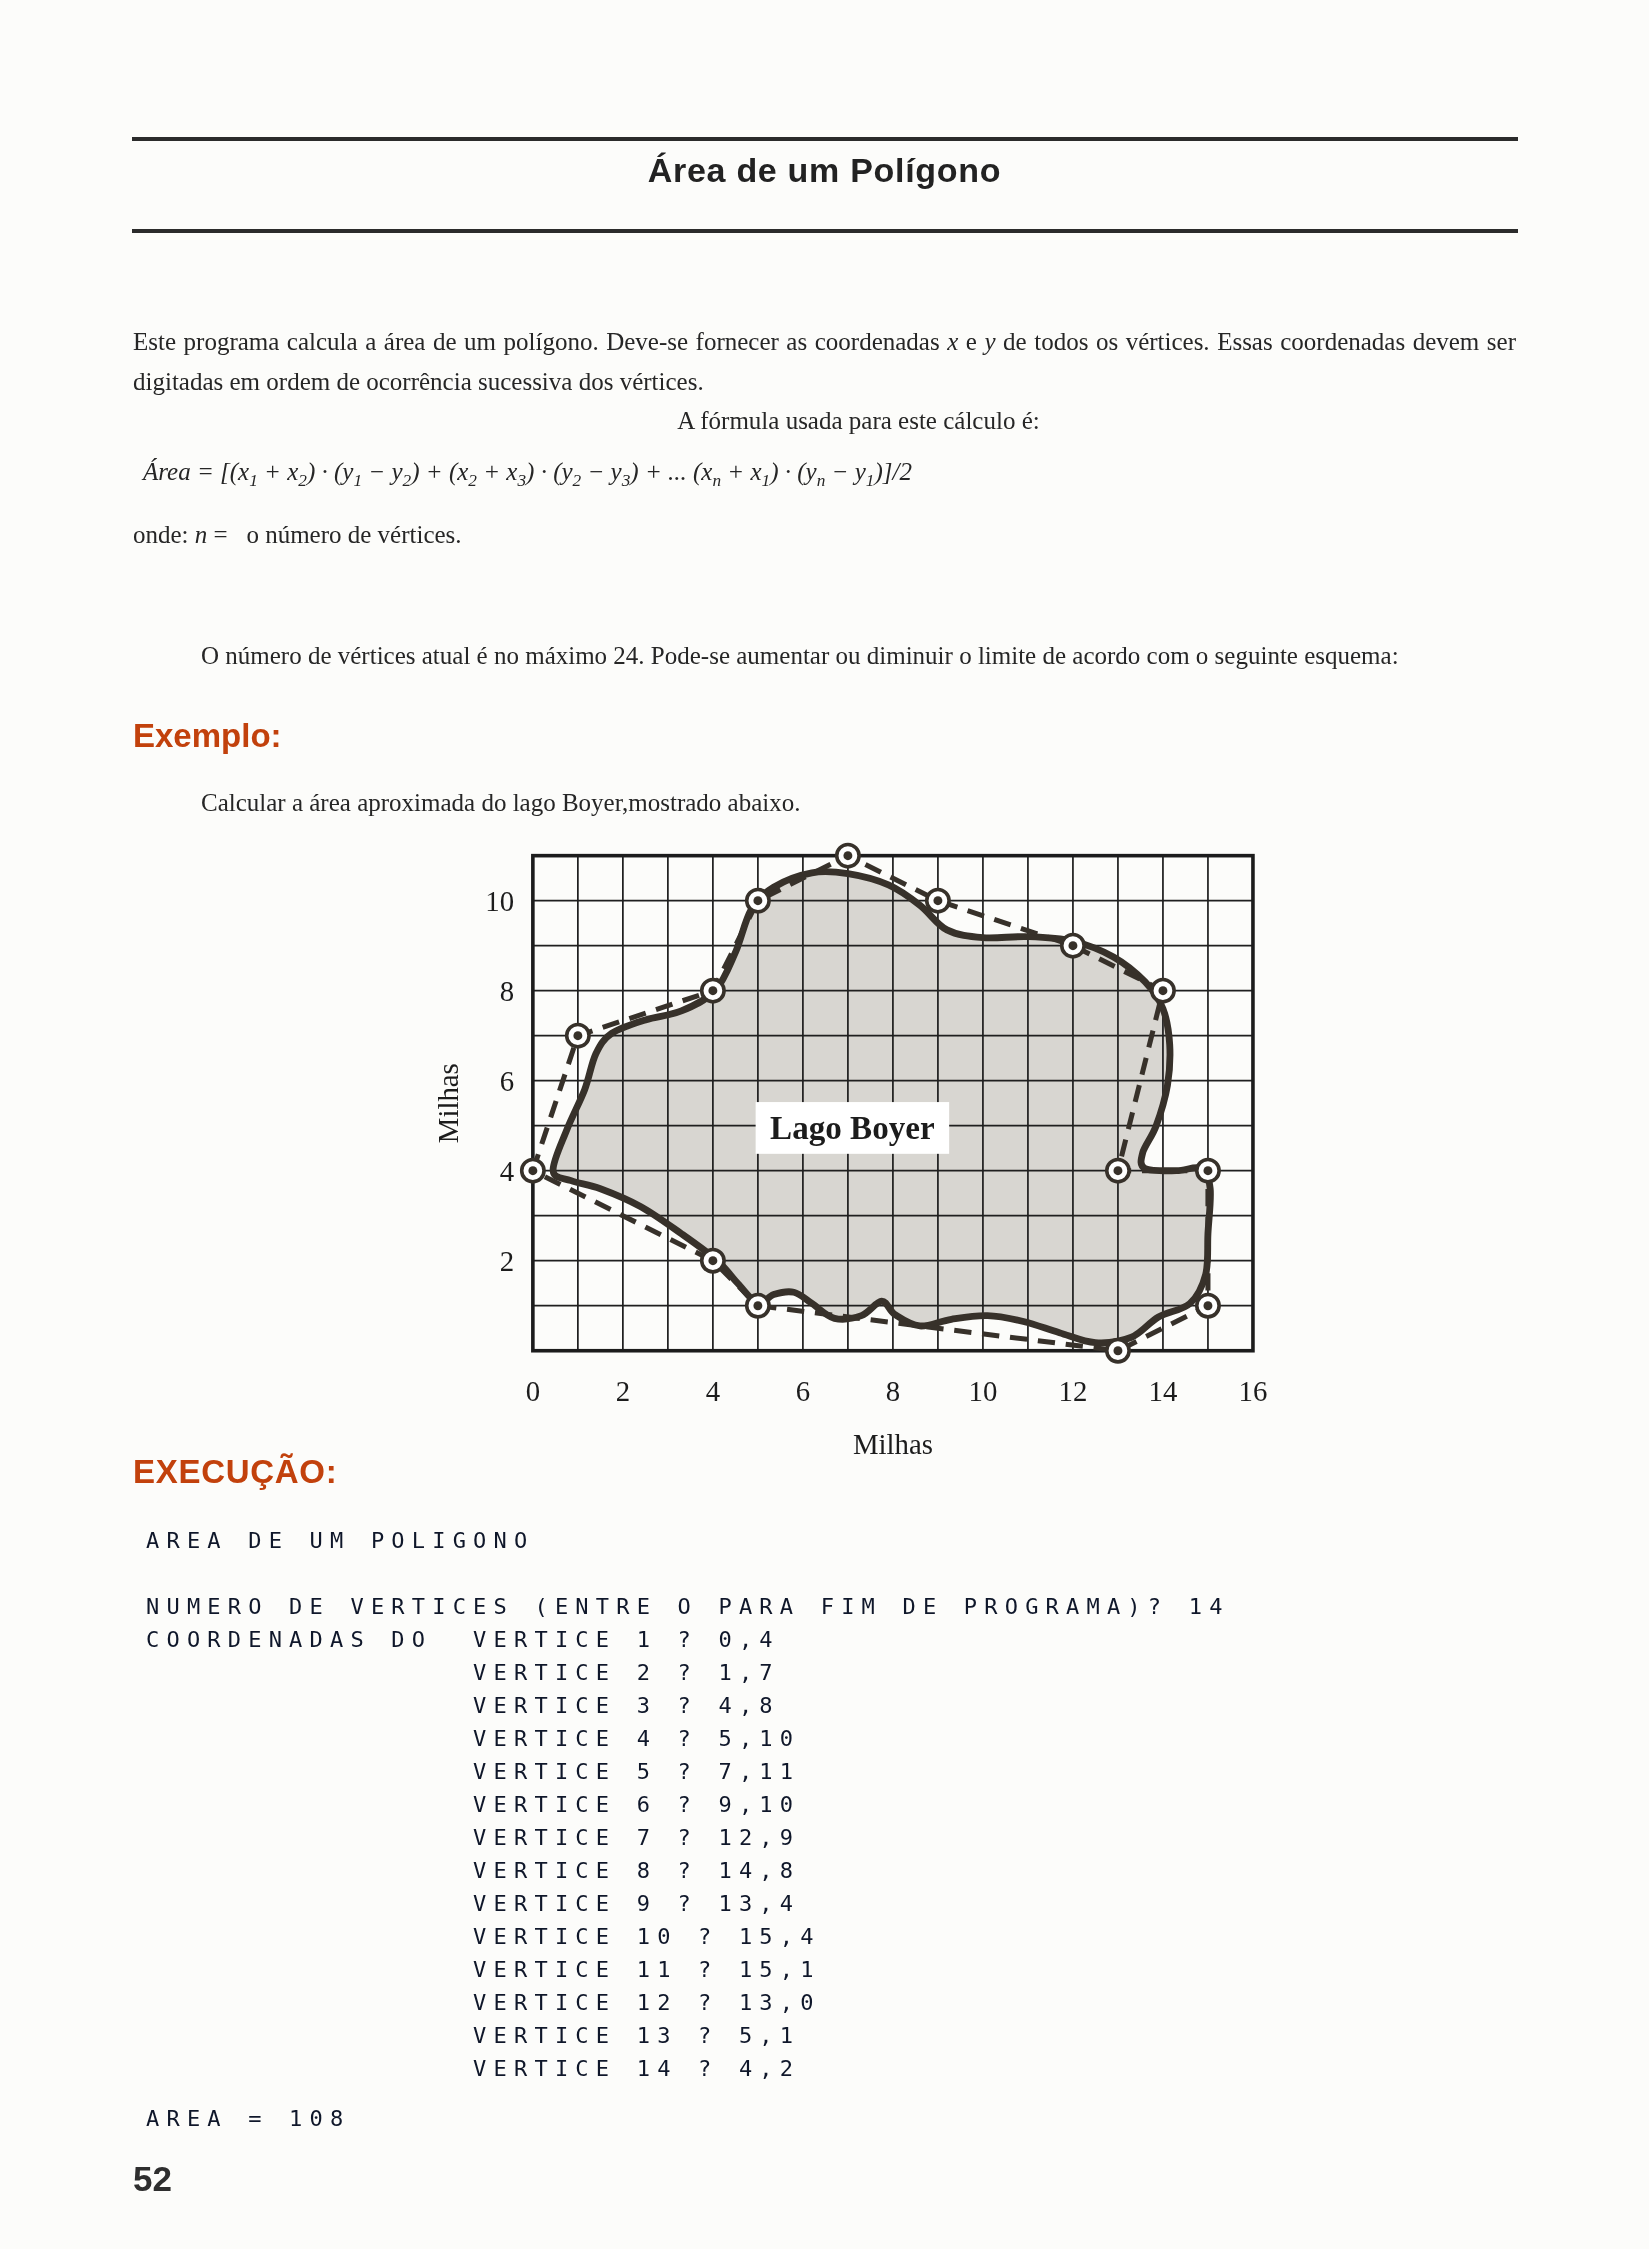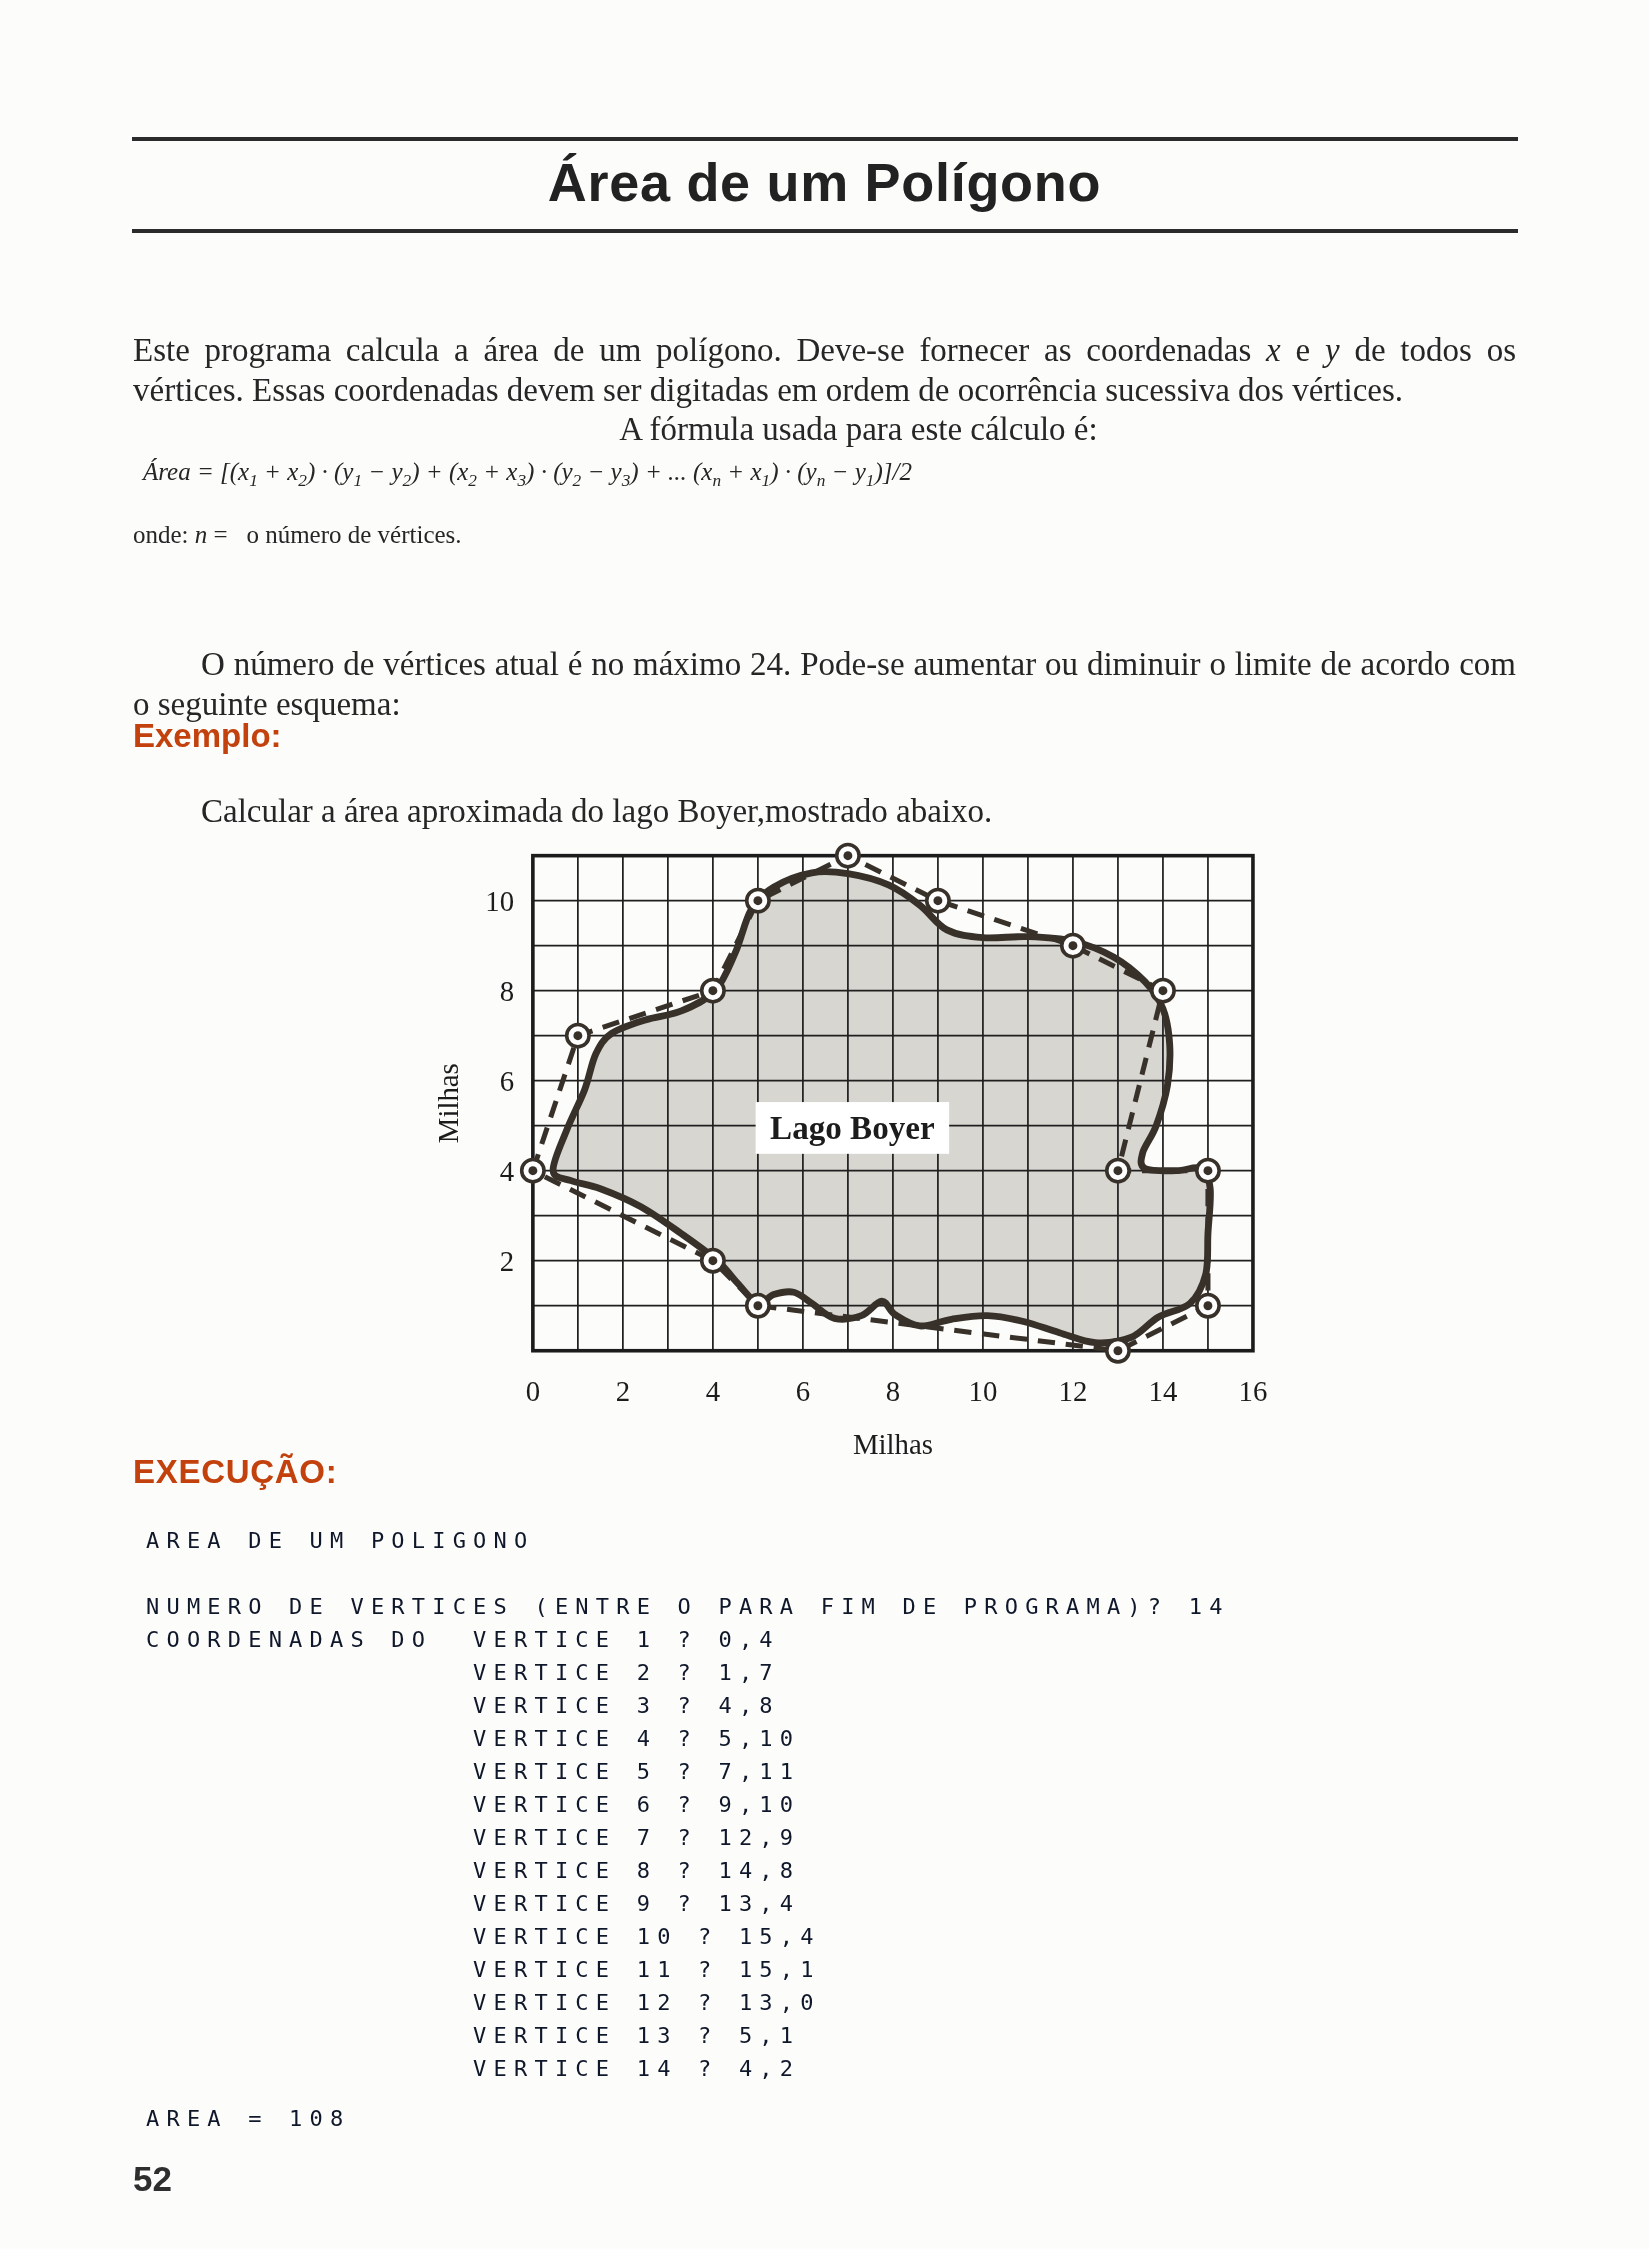--- a/index.html
+++ b/index.html
@@ -11,26 +11,26 @@
     font-family:"Liberation Serif","DejaVu Serif",serif;
     overflow:hidden;
   }
   .rule{position:absolute;left:132px;width:1386px;height:3.6px;background:#2b2b2b;}
   #rule-top{top:137px;}
   #rule-bottom{top:229px;}
   #title{
     position:absolute;top:151px;left:0;width:100%;margin:0;
     text-align:center;
     font-family:"Liberation Sans","DejaVu Sans",sans-serif;
-    font-weight:700;font-size:54px;letter-spacing:0.7px;
+    font-weight:700;font-size:34px;letter-spacing:0.7px;
     color:#222;
   }
   .para{
     position:absolute;left:133px;width:1383px;
-    font-size:33px;line-height:40px;
+    font-size:25px;line-height:40px;
     text-align:justify;
   }
   #p1{top:297px;}
   #formula-intro{top:376px;text-align:center;text-indent:68px;}
   #formula{
     position:absolute;top:458px;left:143px;width:1383px;
     text-align:left;font-style:italic;font-size:25px;
   }
   #formula sub{font-size:17.3px;line-height:0;}
   #where{

